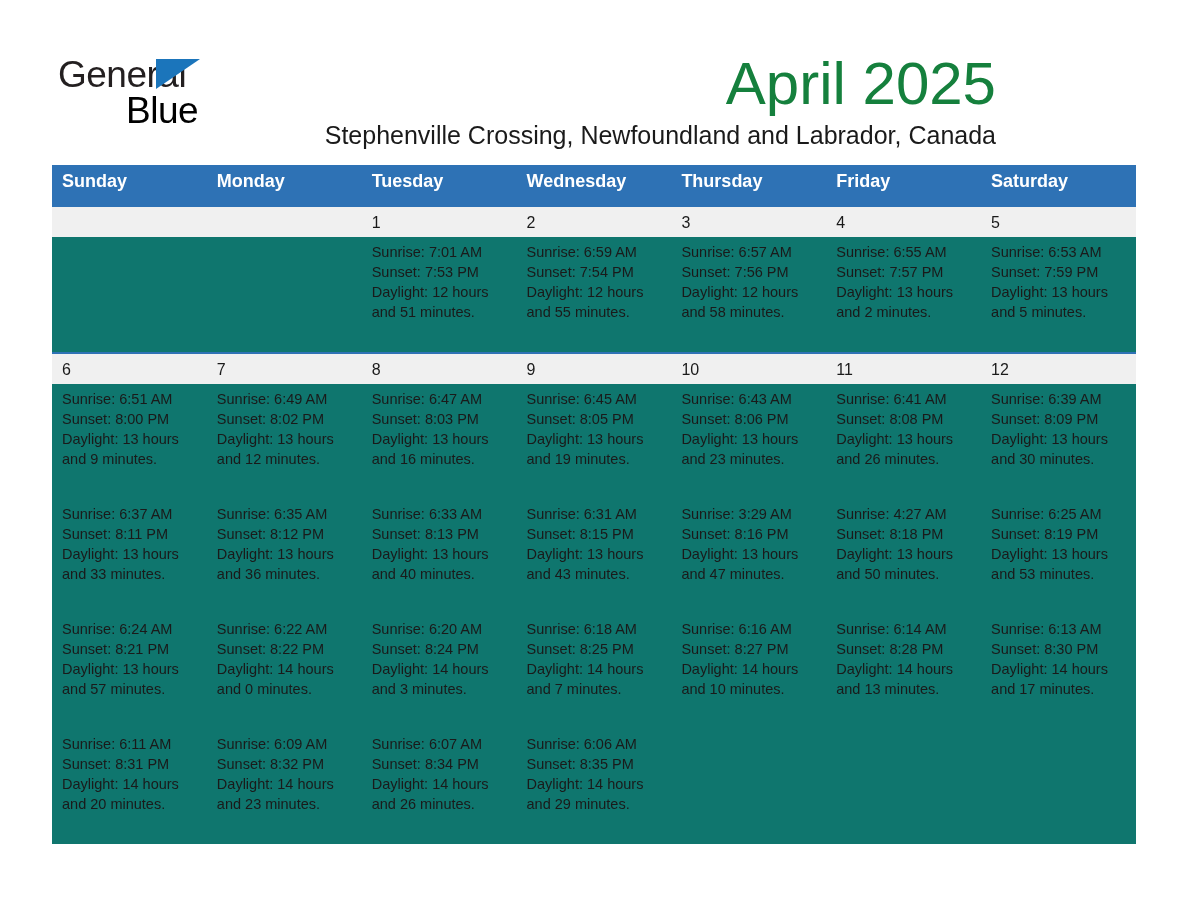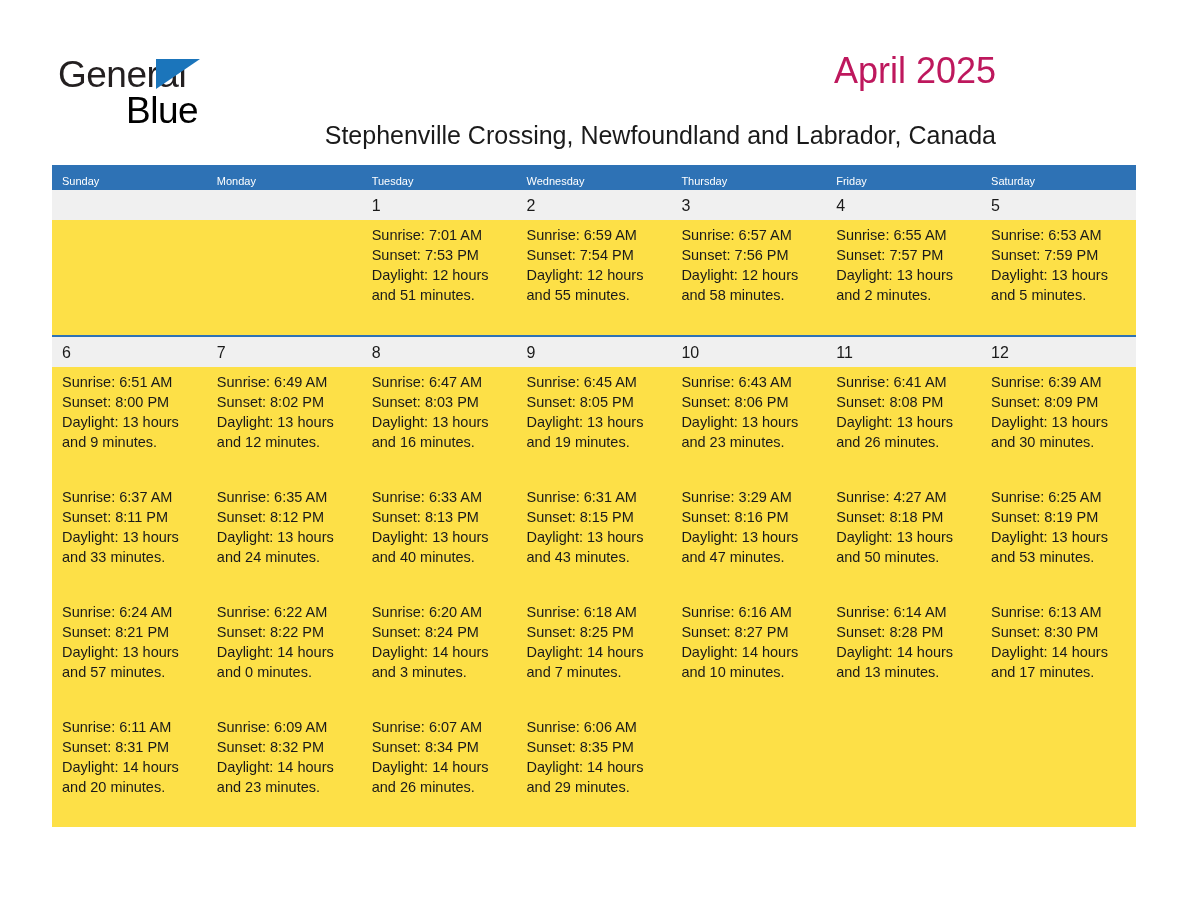--- a/index.html
+++ b/index.html
@@ -60,22 +60,22 @@
     color: #000000;
     line-height: 1;
     position: absolute;
     left: 68px;
     top: 36px;
   }
   .month-title {
     position: absolute;
     right: 52px;
     top: 43px;
-    font-size: 36px;
-    color: #be185d;
+    font-size: 60px;
+    color: #15803d;
     line-height: 1.1;
     white-space: nowrap;
   }
   .subtitle {
     position: absolute;
     right: 52px;
     top: 113px;
     font-size: 25px;
     color: #1a1a1a;
     line-height: 1.15;
@@ -90,42 +90,42 @@
     top: 157px;
     width: 1084px;
     border-collapse: collapse;
     table-layout: fixed;
   }
   .calendar col { width: 14.2857%; }
 
   thead th {
     background: #2e72b5;
     color: #ffffff;
-    font-size: 11px;
-    font-weight: normal;
+    font-size: 18px;
+    font-weight: bold;
     text-align: left;
-    padding: 8px 0 0 10px;
+    padding: 8px 0 17px 10px;
     height: 17px;
     line-height: 17px;
     box-sizing: content-box;
   }
 
   tr.date-row td {
     background: #f0f0f0;
     font-size: 16px;
     color: #1a1a1a;
     padding: 7px 0 6px 10px;
     vertical-align: top;
     line-height: 17px;
     border-top: 2px solid #2e72b5;
   }
   tr.date-row.first td { border-top: none; }
 
   tr.body-row td {
-    background: #fde047;
+    background: #0f766e;
     font-size: 14.5px;
     color: #1a1a1a;
     padding: 5px 8px 18px 10px;
     vertical-align: top;
     line-height: 20px;
     height: 92px;
   }
   tr.body-row td .line { display: block; white-space: nowrap; }
   .cell-empty { background: #ffffff; }
 
@@ -268,21 +268,21 @@
           <td>
             <span class="line">Sunrise: 6:37 AM</span>
             <span class="line">Sunset: 8:11 PM</span>
             <span class="line">Daylight: 13 hours</span>
             <span class="line">and 33 minutes.</span>
           </td>
           <td>
             <span class="line">Sunrise: 6:35 AM</span>
             <span class="line">Sunset: 8:12 PM</span>
             <span class="line">Daylight: 13 hours</span>
-            <span class="line">and 24 minutes.</span>
+            <span class="line">and 36 minutes.</span>
           </td>
           <td>
             <span class="line">Sunrise: 6:33 AM</span>
             <span class="line">Sunset: 8:13 PM</span>
             <span class="line">Daylight: 13 hours</span>
             <span class="line">and 40 minutes.</span>
           </td>
           <td>
             <span class="line">Sunrise: 6:31 AM</span>
             <span class="line">Sunset: 8:15 PM</span>

